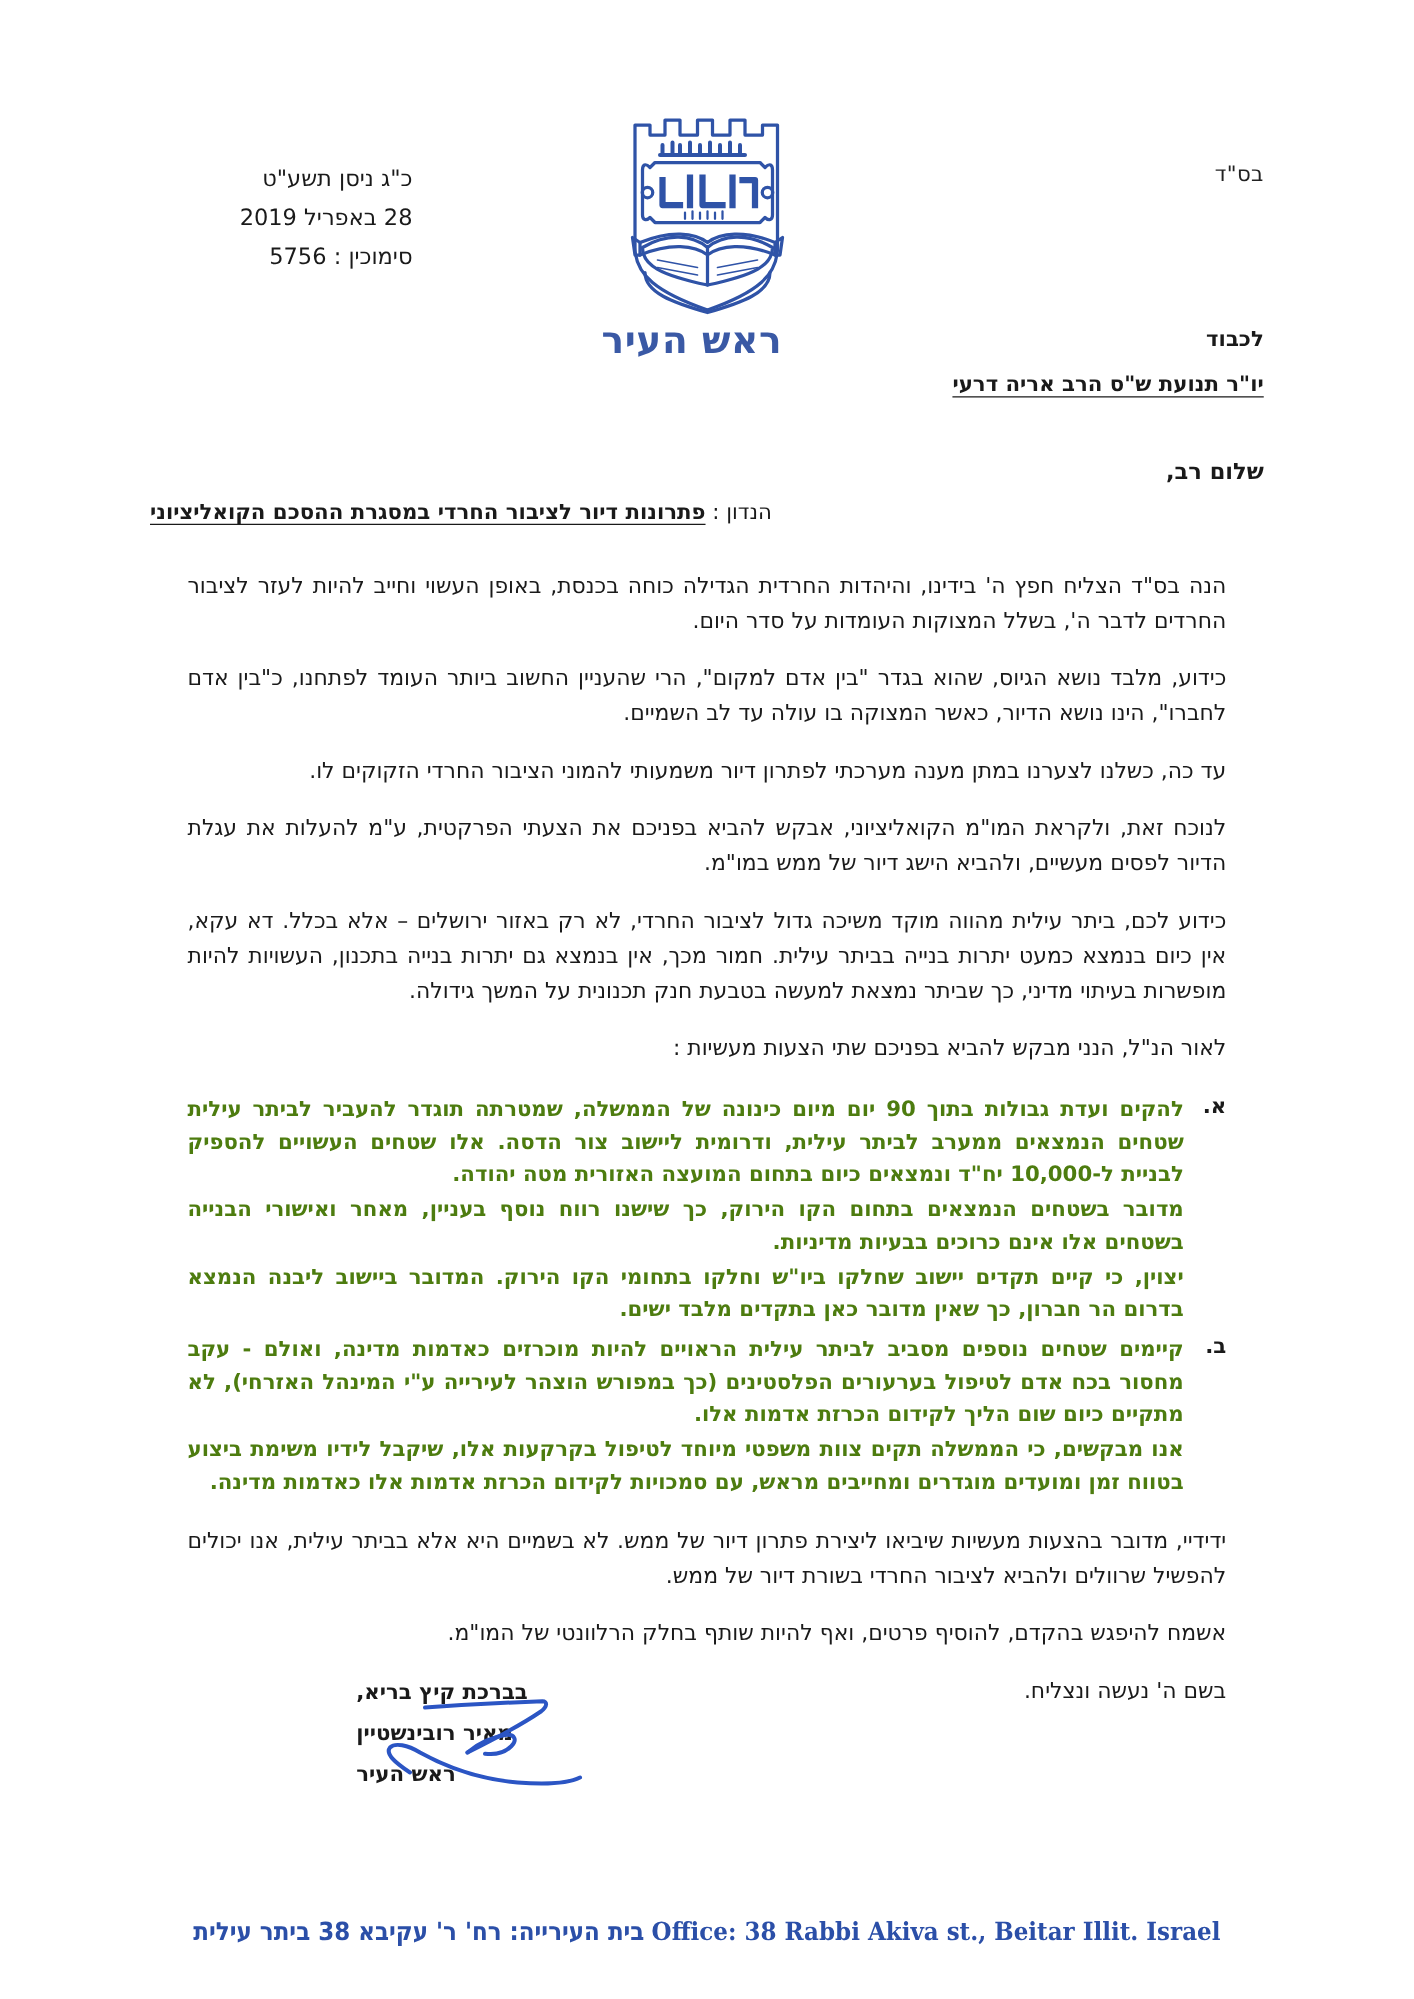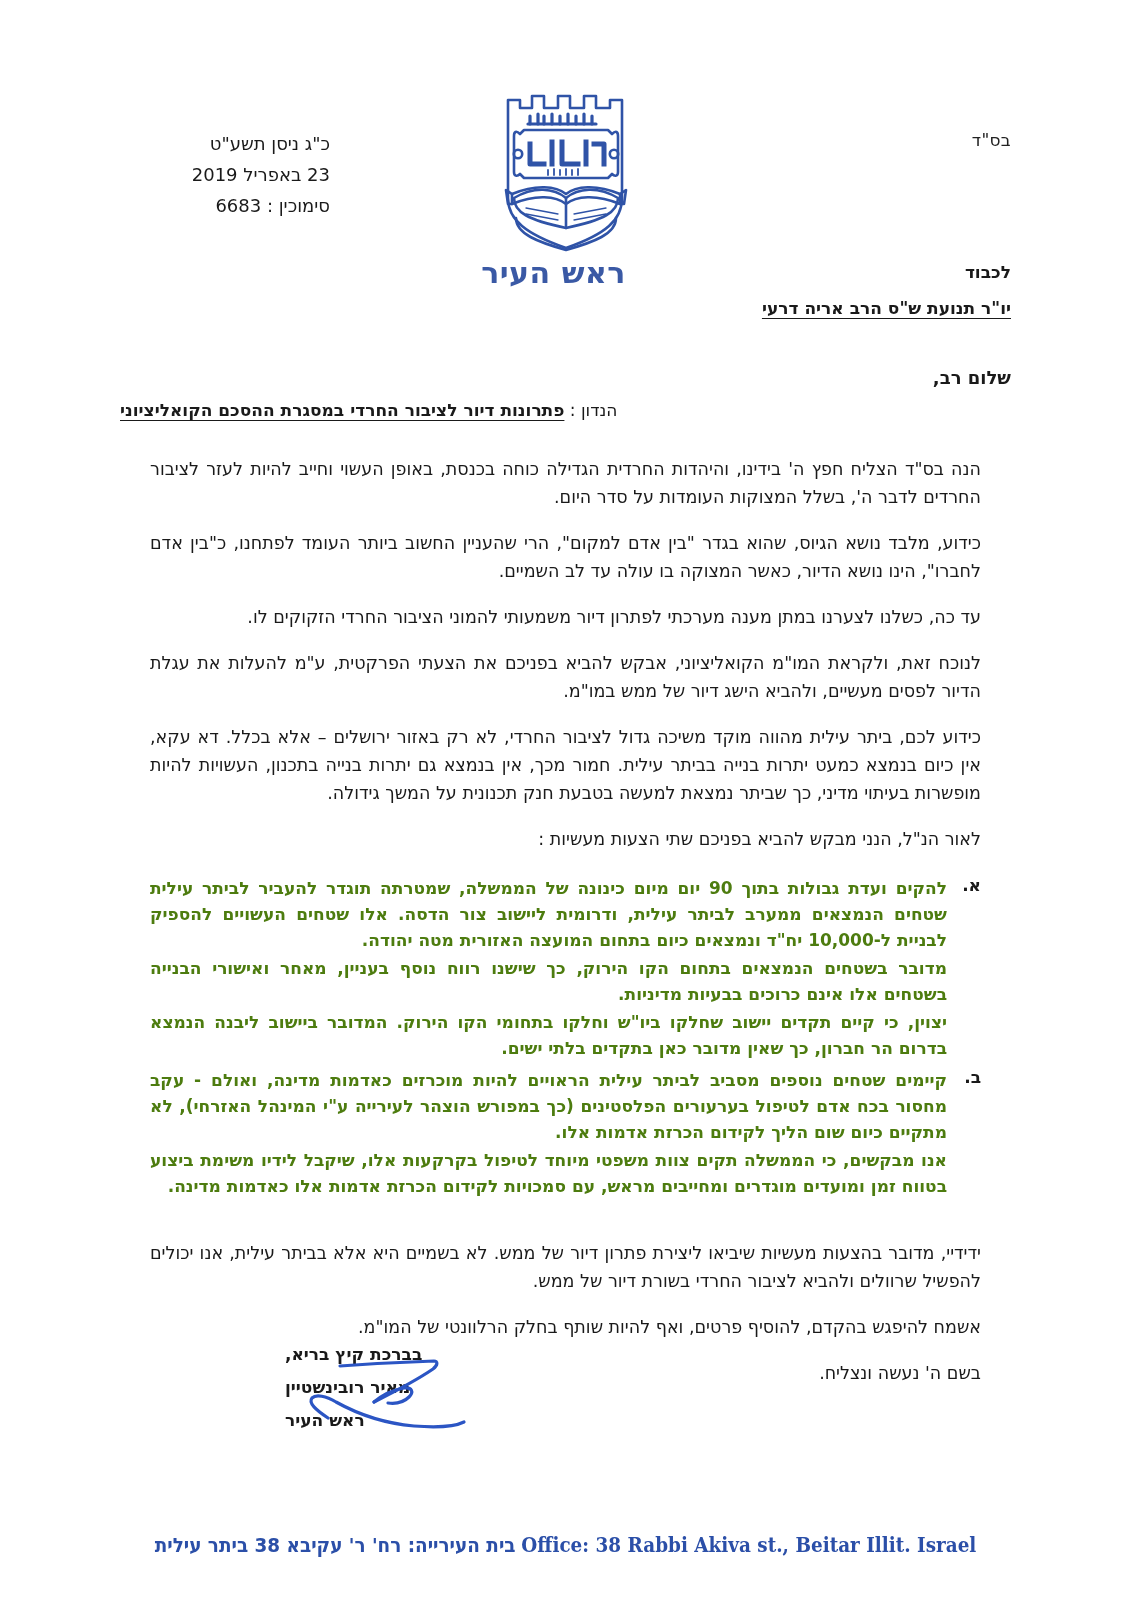--- a/index.html
+++ b/index.html
@@ -171,21 +171,21 @@
     font-weight: bold;
     text-align: justify;
     text-align-last: right;
     color: #4d7c0f;
   }
   .item-body p.sub {
     padding-right: 0;
   }
 
   .closing-wrap {
-    margin-top: 40px;
+    margin-top: 20px;
   }
   .closing-wrap p.para { margin-bottom: 18px; }
   p.para.right-only { text-align: right; text-align-last: right; }
 
   
   .signature {
     position: absolute;
     top: 1338px;
     left: 285px;
     width: 270px;
@@ -232,22 +232,22 @@
 <body>
 
 <div class="page">
 
   <div class="header">
 
     <div class="bsd">בס"ד</div>
 
     <div class="date-block">
       <div>כ"ג ניסן תשע"ט</div>
-      <div>23 באפריל 2019</div>
-      <div>סימוכין : 6683</div>
+      <div>28 באפריל 2019</div>
+      <div>סימוכין : 5756</div>
     </div>
 
     <div class="crest">
       <svg viewBox="0 0 160 175" xmlns="http://www.w3.org/2000/svg">
         <g fill="none" stroke="#2f53a7" stroke-width="2.6" stroke-linejoin="round" stroke-linecap="round">
 
           <path d="M22 30 L22 20 L34 20 L34 28 L46 28 L46 16 L58 16 L58 28 L72 28 L72 16 L84 16 L84 28 L98 28 L98 16 L110 16 L110 28 L124 28 L124 20 L136 20 L136 32
                    L136 118 C136 140 120 154 80 168 C40 154 22 140 22 118 Z"></path>
 
           <path d="M34 54 C30 50 28 52 28 56 L28 92 C28 96 31 97 34 94
@@ -313,21 +313,21 @@
     <p class="para">כידוע לכם, ביתר עילית מהווה מוקד משיכה גדול לציבור החרדי, לא רק באזור ירושלים – אלא בכלל. דא עקא, אין כיום בנמצא כמעט יתרות בנייה בביתר עילית. חמור מכך, אין בנמצא גם יתרות בנייה בתכנון, העשויות להיות מופשרות בעיתוי מדיני, כך שביתר נמצאת למעשה בטבעת חנק תכנונית על המשך גידולה.</p>
 
     <p class="intro-line">לאור הנ"ל, הנני מבקש להביא בפניכם שתי הצעות מעשיות :</p>
 
     <ol class="items">
       <li>
         <span class="item-marker">א.</span>
         <div class="item-body">
           <p>להקים ועדת גבולות בתוך 90 יום מיום כינונה של הממשלה, שמטרתה תוגדר להעביר לביתר עילית שטחים הנמצאים ממערב לביתר עילית, ודרומית ליישוב צור הדסה. אלו שטחים העשויים להספיק לבניית ל-10,000 יח"ד ונמצאים כיום בתחום המועצה האזורית מטה יהודה.</p>
           <p class="sub">מדובר בשטחים הנמצאים בתחום הקו הירוק, כך שישנו רווח נוסף בעניין, מאחר ואישורי הבנייה בשטחים אלו אינם כרוכים בבעיות מדיניות.</p>
-          <p class="sub">יצוין, כי קיים תקדים יישוב שחלקו ביו"ש וחלקו בתחומי הקו הירוק. המדובר ביישוב ליבנה הנמצא בדרום הר חברון, כך שאין מדובר כאן בתקדים בלתי ישים.</p>
+          <p class="sub">יצוין, כי קיים תקדים יישוב שחלקו ביו"ש וחלקו בתחומי הקו הירוק. המדובר ביישוב ליבנה הנמצא בדרום הר חברון, כך שאין מדובר כאן בתקדים מלבד ישים.</p>
         </div>
       </li>
       <li>
         <span class="item-marker">ב.</span>
         <div class="item-body">
           <p>קיימים שטחים נוספים מסביב לביתר עילית הראויים להיות מוכרזים כאדמות מדינה, ואולם - עקב מחסור בכח אדם לטיפול בערעורים הפלסטינים (כך במפורש הוצהר לעירייה ע"י המינהל האזרחי), לא מתקיים כיום שום הליך לקידום הכרזת אדמות אלו.</p>
           <p class="sub">אנו מבקשים, כי הממשלה תקים צוות משפטי מיוחד לטיפול בקרקעות אלו, שיקבל לידיו משימת ביצוע בטווח זמן ומועדים מוגדרים ומחייבים מראש, עם סמכויות לקידום הכרזת אדמות אלו כאדמות מדינה.</p>
         </div>
       </li>
     </ol>

